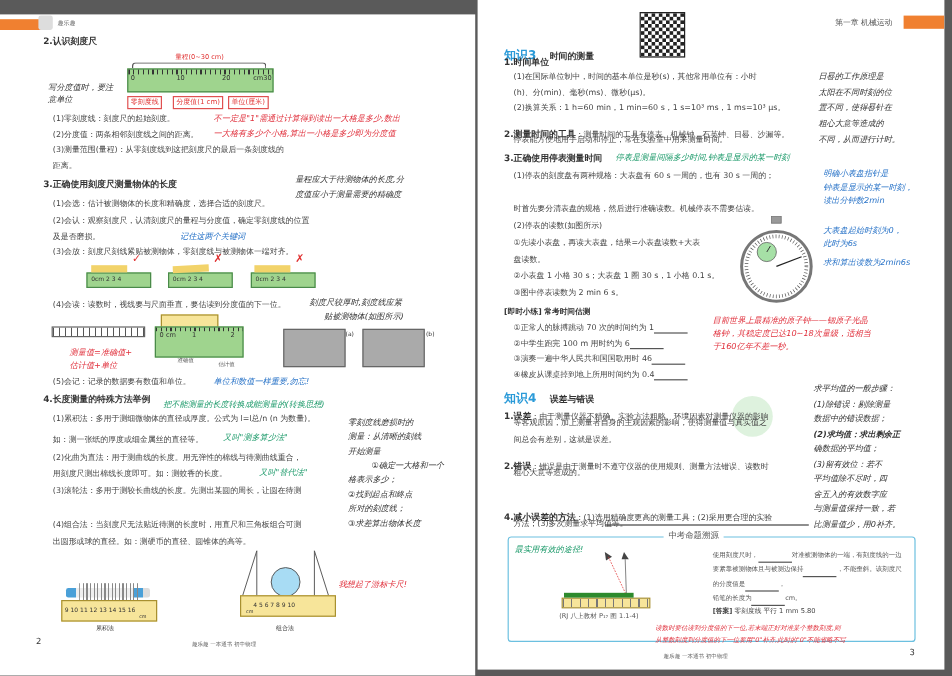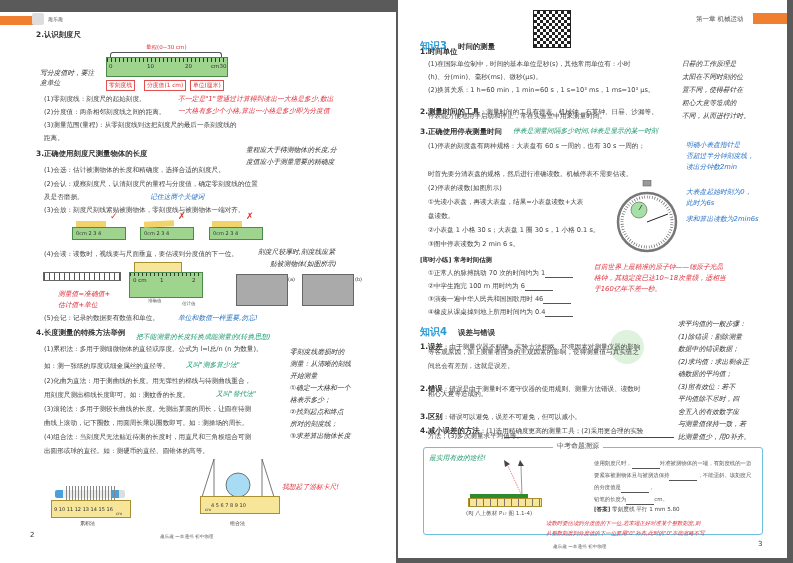--- a/index.html
+++ b/index.html
@@ -106,29 +106,28 @@
 
   <div class="abs h" style="left:36px;top:316px;">4.长度测量的特殊方法举例</div>
   <div class="abs hw-green" style="left:136px;top:320px;">把不能测量的长度转换成能测量的(转换思想)</div>
   <div class="abs t" style="left:44px;top:333px;">(1)累积法：多用于测细微物体的直径或厚度。公式为 l=l总/n (n 为数量)。</div>
   <div class="abs t" style="left:44px;top:350px;">如：测一张纸的厚度或细金属丝的直径等。</div>
   <div class="abs hw-green" style="left:186px;top:348px;">又叫"测多算少法"</div>
   <div class="abs t" style="left:44px;top:365px;">(2)化曲为直法：用于测曲线的长度。用无弹性的棉线与待测曲线重合，</div>
   <div class="abs t" style="left:44px;top:379px;">用刻度尺测出棉线长度即可。如：测蚊香的长度。</div>
   <div class="abs hw-green" style="left:216px;top:377px;">又叫"替代法"</div>
   <div class="abs t" style="left:44px;top:393px;">(3)滚轮法：多用于测较长曲线的长度。先测出某圆的周长，让圆在待测</div>
-  <div class="abs t" style="left:44px;top:407px;">曲线上滚动，记下圈数，用圆周长乘以圈数即可。如：测操场的周长。</div>
   <div class="abs t" style="left:44px;top:421px;">(4)组合法：当刻度尺无法贴近待测的长度时，用直尺和三角板组合可测</div>
   <div class="abs t" style="left:44px;top:435px;">出圆形或球的直径。如：测硬币的直径、圆锥体的高等。</div>
 
   <div class="abs" style="left:290px;top:334px;width:80px;">
     <div class="hw-black" style="line-height:12px;">零刻度线磨损时的</div>
     <div class="hw-black" style="line-height:12px;">测量：从清晰的刻线</div>
     <div class="hw-black" style="line-height:12px;">开始测量</div>
-    <div class="hw-black" style="line-height:12px;">①确定一大格和一个</div>
+    <div class="hw-black" style="line-height:12px;text-align:right;">①确定一大格和一个</div>
     <div class="hw-black" style="line-height:12px;">格表示多少；</div>
     <div class="hw-black" style="line-height:12px;">②找到起点和终点</div>
     <div class="hw-black" style="line-height:12px;">所对的刻度线；</div>
     <div class="hw-black" style="line-height:12px;">③求差算出物体长度</div>
   </div>
 
   <div class="abs" style="left:55px;top:478px;width:70px;height:8px;background:linear-gradient(90deg,#4aa0d8 0 12%,#eee 12% 80%,#4aa0d8 80% 92%,#ddd 92%);border-radius:2px;"></div>
   <div class="abs" style="left:66px;top:474px;width:50px;height:14px;background:repeating-linear-gradient(90deg,#888 0 1px,transparent 1px 3px);"></div>
   <div class="yruler" style="left:51px;top:488px;width:78px;height:16px;font-size:5px;">
     <span class="abs" style="left:2px;top:5px;">9 10 11 12 13 14 15 16</span>
@@ -192,21 +191,21 @@
   <svg class="abs" style="left:218px;top:180px;" width="62" height="74">
     <rect x="27" y="0" width="8" height="6" fill="#999" stroke="#666" stroke-width="0.6"></rect>
     <circle cx="31" cy="42" r="29" fill="#fff" stroke="#777" stroke-width="2.5"></circle>
     <circle cx="31" cy="42" r="25" fill="none" stroke="#555" stroke-width="3" stroke-dasharray="0.6 2"></circle>
     <circle cx="23" cy="30" r="8" fill="#a6e0a6" stroke="#555" stroke-width="0.6"></circle>
     <line x1="23" y1="30" x2="26" y2="25" stroke="#333" stroke-width="0.8"></line>
     <line x1="31" y1="42" x2="52" y2="34" stroke="#222" stroke-width="1"></line>
   </svg>
   <div class="abs" style="left:288px;top:140px;">
     <div class="hw-blue" style="line-height:11px;">明确小表盘指针是</div>
-    <div class="hw-blue" style="line-height:11px;">否超过半分钟刻度线，</div>
+    <div class="hw-blue" style="line-height:11px;">钟表是显示的某一时刻，</div>
     <div class="hw-blue" style="line-height:11px;">读出分钟数2min</div>
   </div>
   <div class="abs" style="left:288px;top:187px;">
     <div class="hw-blue" style="line-height:11px;">大表盘起始时刻为0，</div>
     <div class="hw-blue" style="line-height:11px;">此时为6s</div>
   </div>
   <div class="abs hw-blue" style="left:288px;top:214px;">求和算出读数为2min6s</div>
 
   <div class="abs" style="left:22px;top:256px;font-size:6.4px;font-weight:bold;">[即时小练]  常考时间估测</div>
   <div class="abs t" style="left:30px;top:269px;"><span>①正常人的脉搏跳动 70 次的时间约为 1</span><span class="blank"></span></div>
@@ -224,30 +223,29 @@
     <span class="ktitle">知识4</span>
     <span class="h" style="margin-left:6px;">误差与错误</span>
   </div>
   <div class="abs" style="left:212px;top:330px;width:34px;height:34px;border-radius:50%;background:#bde6bd;opacity:0.5;"></div>
 
   <div class="abs" style="left:22px;top:334px;"><span class="h">1.误差</span><span class="t">：由于测量仪器不精确、实验方法粗略、环境因素对测量仪器的影响</span></div>
   <div class="abs t" style="left:30px;top:348px;">等客观原因，加上测量者自身的主观因素的影响，使得测量值与真实值之</div>
   <div class="abs t" style="left:30px;top:362px;">间总会有差别，这就是误差。</div>
   <div class="abs" style="left:22px;top:376px;"><span class="h">2.错误</span><span class="t">：错误是由于测量时不遵守仪器的使用规则、测量方法错误、读数时</span></div>
   <div class="abs t" style="left:30px;top:390px;">粗心大意等造成的。</div>
-  <div class="abs" style="left:22px;top:404px;"><span class="h">3.区别</span><span class="t">：错误可以避免，误差不可避免，但可以减小。</span></div>
   <div class="abs" style="left:22px;top:418px;"><span class="h">4.减小误差的方法</span><span class="t">：(1)选用精确度更高的测量工具；(2)采用更合理的实验</span></div>
   <div class="abs t" style="left:30px;top:432px;">方法；(3)多次测量求平均值等。</div>
   <div class="abs" style="left:106px;top:437px;width:170px;border-top:1px solid #444;"></div>
 
   <div class="abs" style="left:280px;top:318px;">
     <div class="hw-black" style="line-height:12.5px;">求平均值的一般步骤：</div>
     <div class="hw-black" style="line-height:12.5px;">(1)除错误：剔除测量</div>
     <div class="hw-black" style="line-height:12.5px;">数据中的错误数据；</div>
-    <div class="hw-black" style="line-height:12.5px;">(2)求均值：求出剩余正</div>
+    <div class="hw-black" style="line-height:12.5px;font-weight:bold;">(2)求均值：求出剩余正</div>
     <div class="hw-black" style="line-height:12.5px;">确数据的平均值；</div>
     <div class="hw-black" style="line-height:12.5px;">(3)留有效位：若不</div>
     <div class="hw-black" style="line-height:12.5px;">平均值除不尽时，四</div>
     <div class="hw-black" style="line-height:12.5px;">舍五入的有效数字应</div>
     <div class="hw-black" style="line-height:12.5px;">与测量值保持一致，若</div>
     <div class="hw-black" style="line-height:12.5px;">比测量值少，用0补齐。</div>
   </div>
 
   <div class="abs" style="left:25px;top:447px;width:338px;height:86px;border:1px solid #6cc0e0;border-radius:3px;"></div>
   <div class="abs" style="left:155px;top:441px;font-size:7px;color:#555;background:#fff;padding:0 4px;">中考命题溯源</div>

